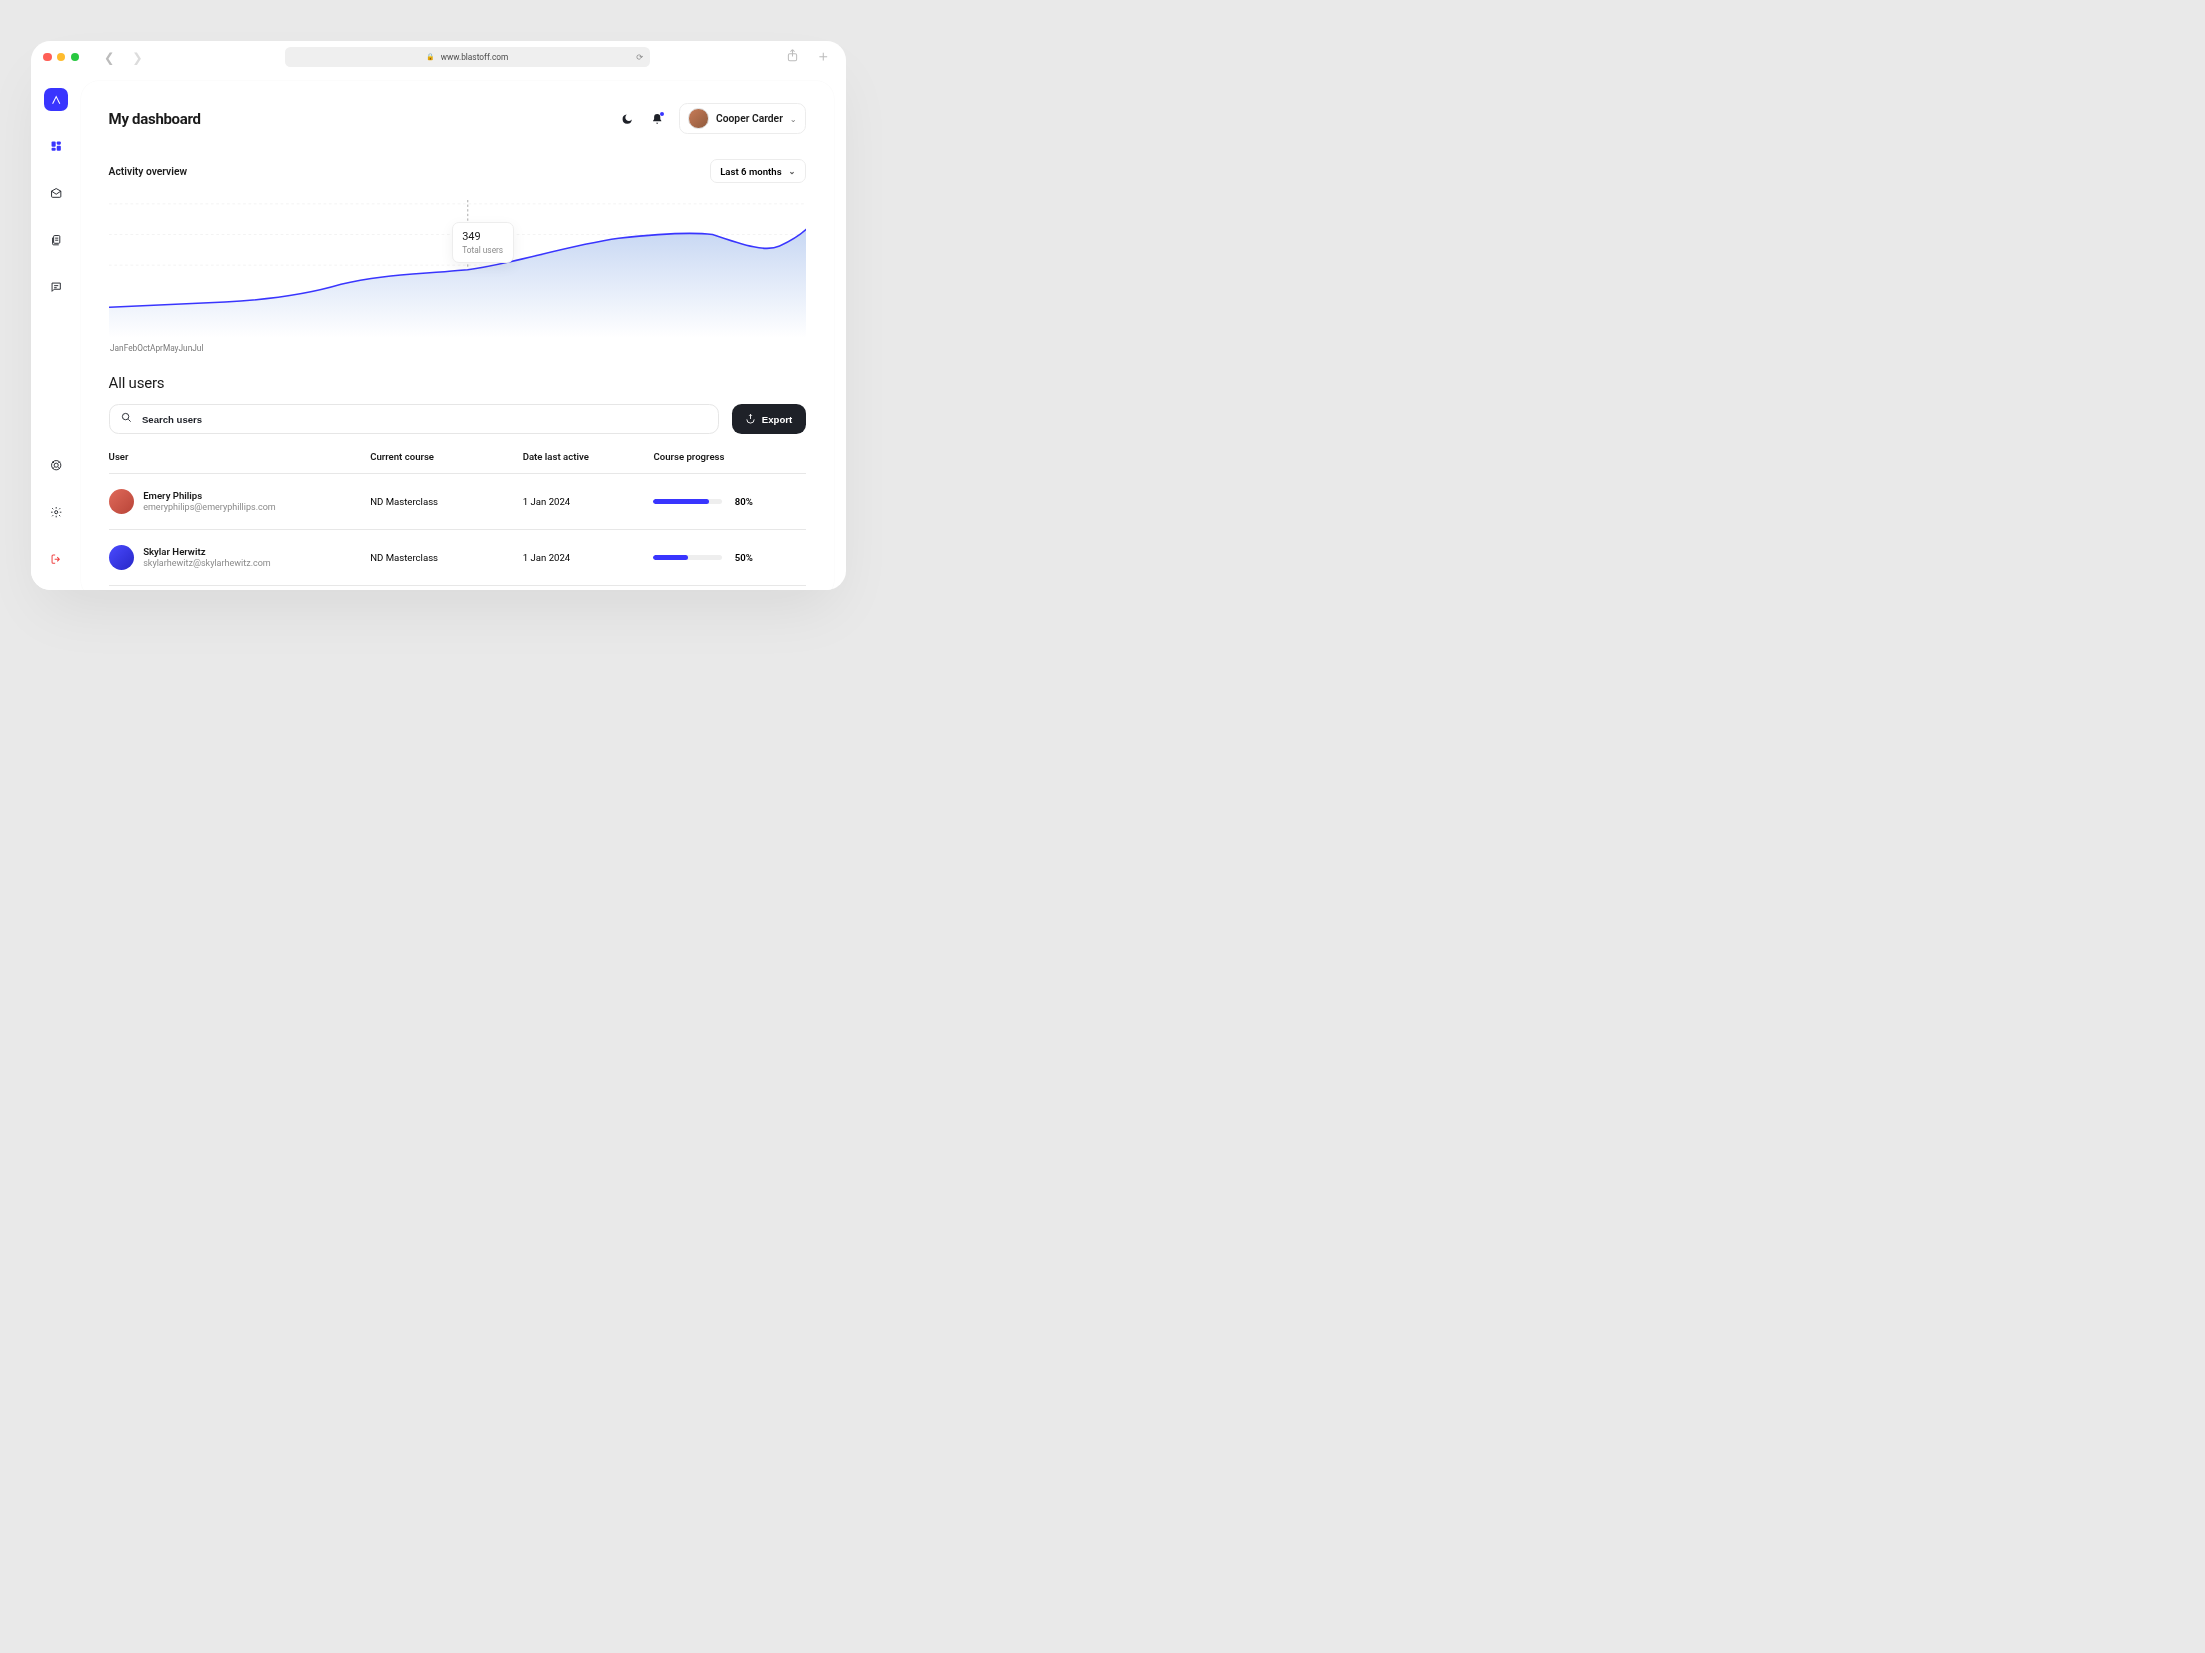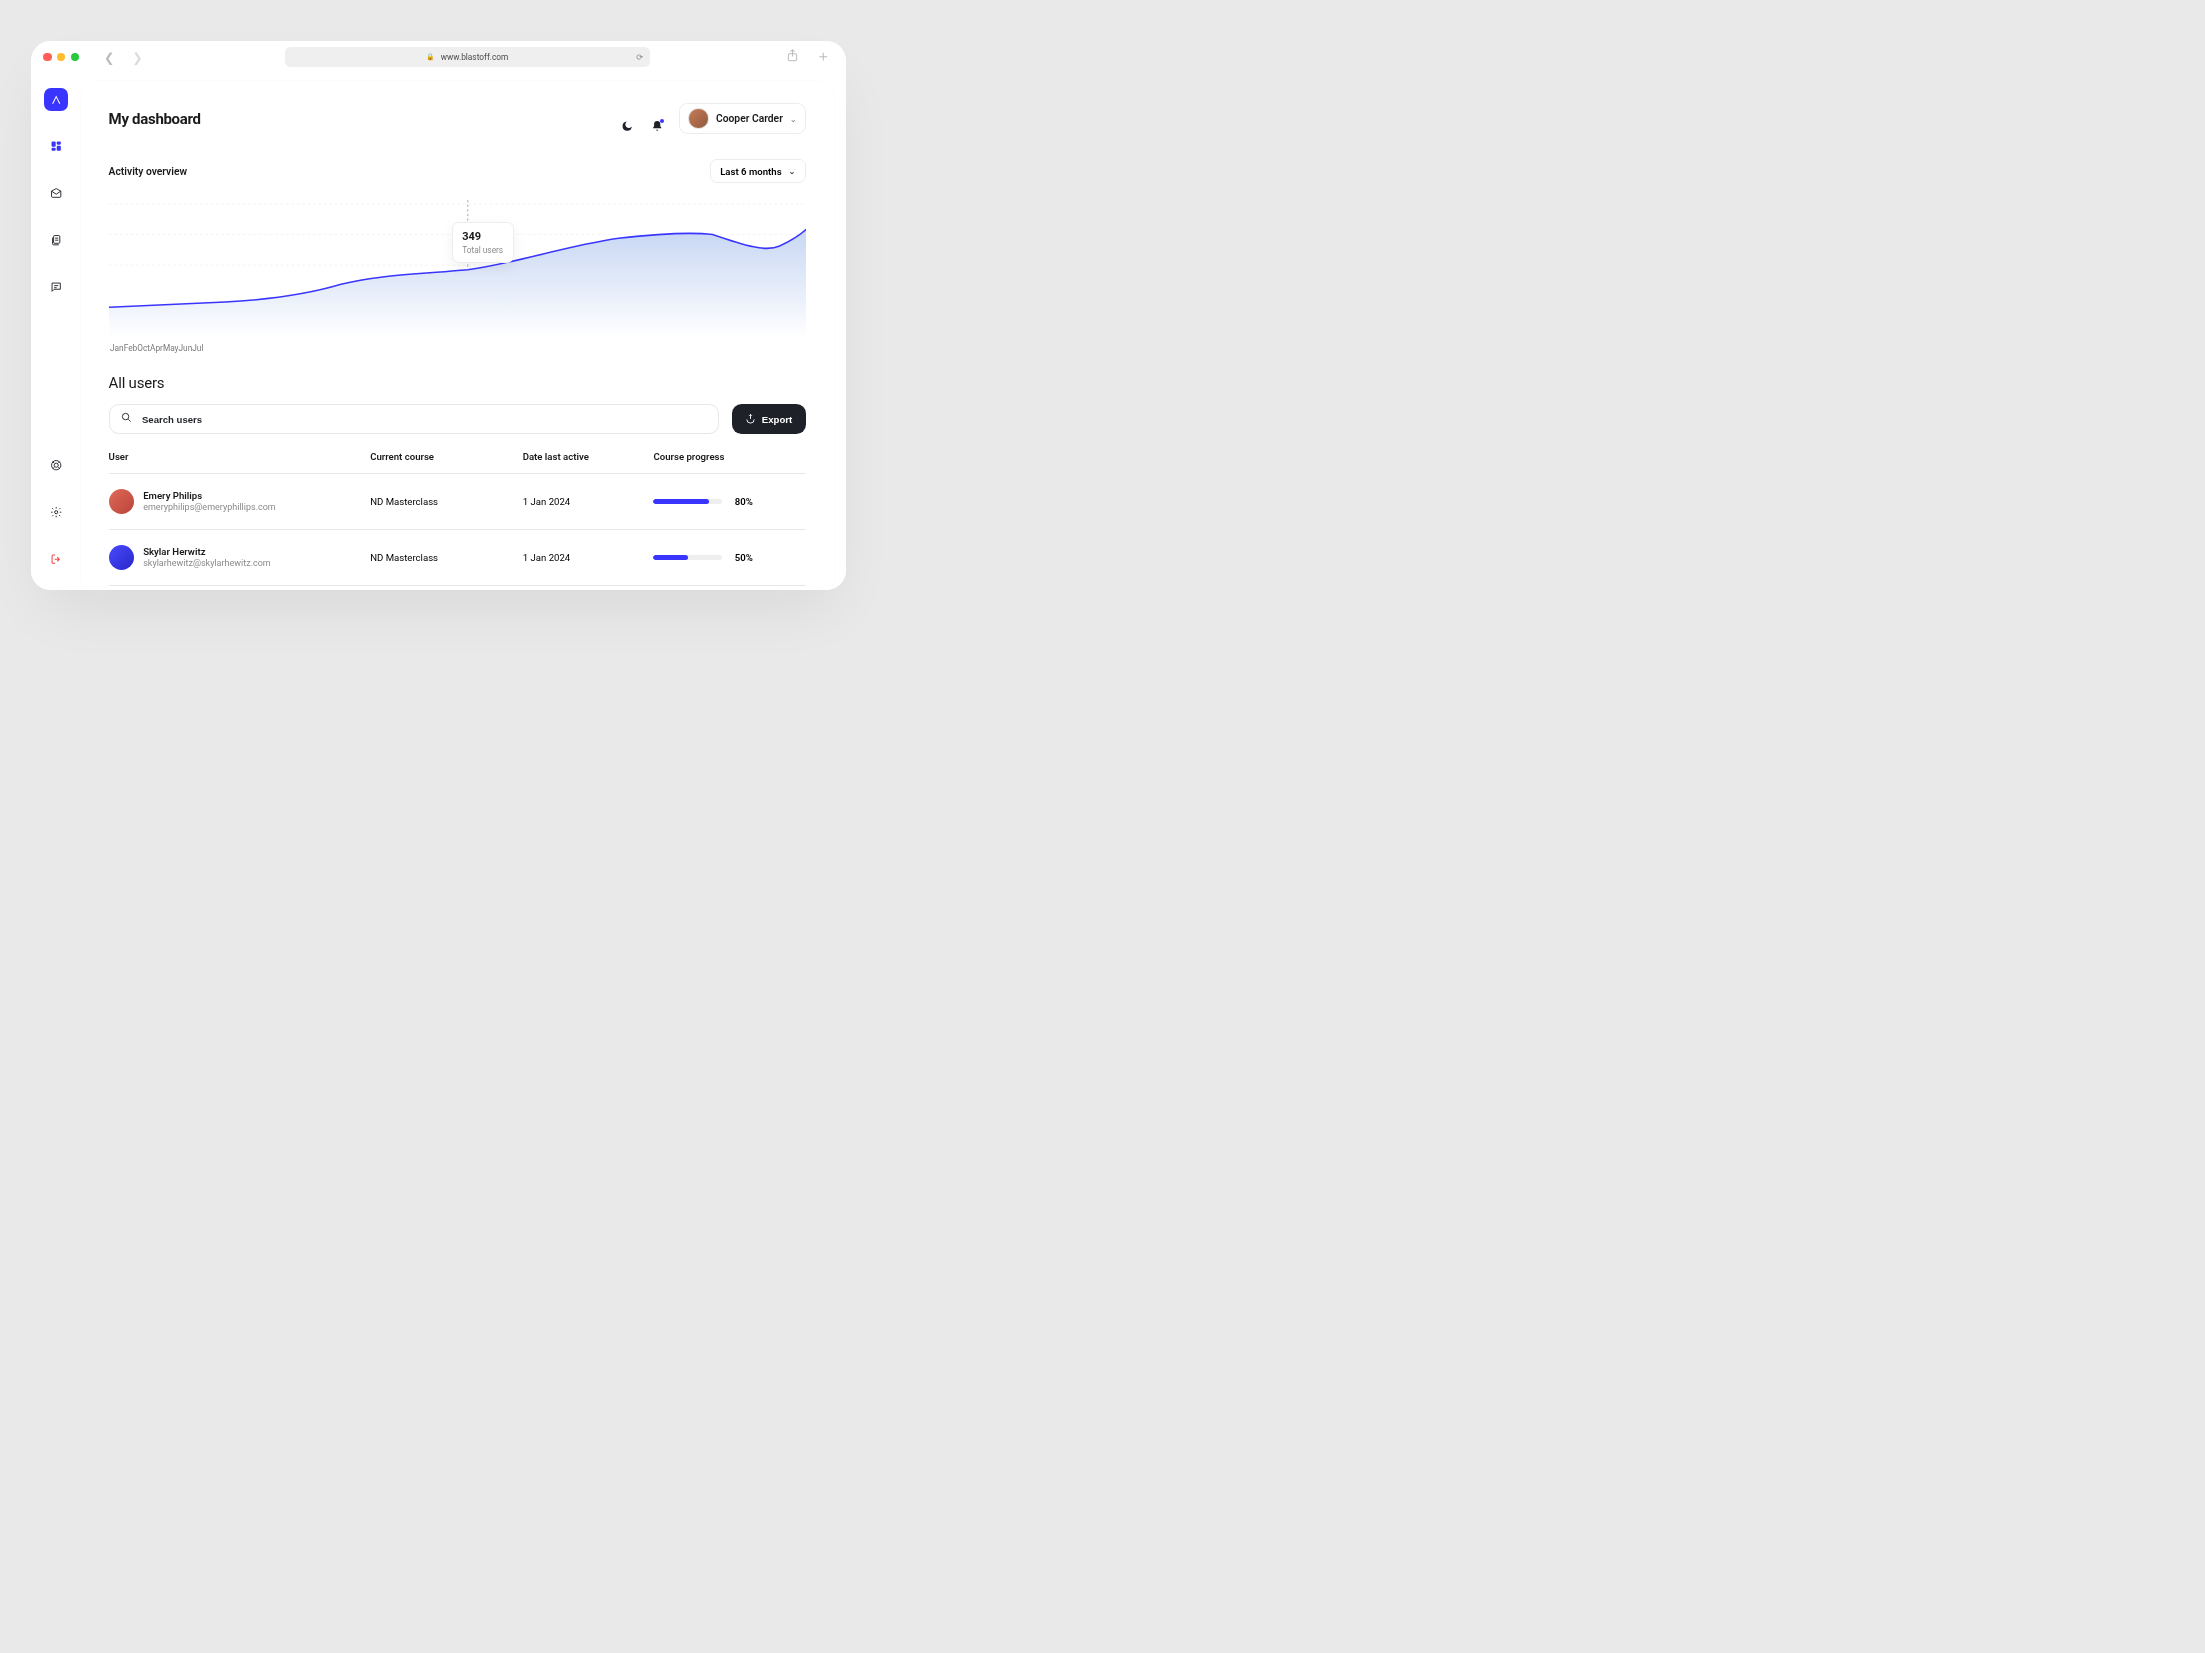--- a/index.html
+++ b/index.html
@@ -96,21 +96,21 @@
     margin: 8.3px 12.4px 0 0;
     background: #fff;
     border-radius: 18px;
     padding: 22px 27.6px 0 27.6px;
     height: 100%;
     overflow: hidden;
     box-shadow: 0 0 0 0.7px rgba(0,0,0,0.02);
   }
   .header { display:flex; align-items:center; }
   h1 { margin:0; font-size: 15px; font-weight: 700; letter-spacing:-0.3px; color: var(--text-dark); }
-  .header-right { margin-left:auto; display:flex; align-items:flex-end; gap:13.8px; }
+  .header-right { margin-left:auto; display:flex; align-items:center; gap:13.8px; }
   .icon-btn { width:16.5px; height:16.5px; display:flex; align-items:center; justify-content:center; color:#1e2128; position:relative; }
   .notif-dot { width:4.1px; height:4.1px; background: var(--primary); border-radius:50%; position:absolute; top:1.4px; right:1.4px; }
   .avatar { width: 20.7px; height: 20.7px; border-radius: 50%; background: linear-gradient(135deg,#c77b58,#8f5a3c); border:0.7px solid #ddd; }
   .user-pill { display:flex; align-items:center; gap:6.9px; border:0.7px solid #ececec; border-radius: 8.3px; padding: 4.1px 8.3px; }
   .user-pill .name { font-weight:600; font-size:10.3px; color:var(--text-dark); }
   .user-pill .chev { color:#777; font-size:8.3px; }
 
   .section-top { margin-top: 25px; display:flex; align-items:center; }
   .section-title { font-weight:600; font-size:10.3px; color:var(--text-dark); }
   .range-select { margin-left:auto; border:0.7px solid #ececec; border-radius: 7px; padding:5.5px 9.6px; font-weight:600; font-size:9.6px; display:flex; gap:6.9px; align-items:center; }
@@ -118,21 +118,21 @@
 
   .chart { margin-top: 16.5px; height: 138px; position:relative; }
   .chart svg { width:100%; height:100%; display:block; }
   .tooltip {
     position:absolute; top:22px; left:343px;
     background:#fff; border:0.7px solid #ededed; border-radius:6.9px;
     padding: 6.9px 9.6px;
     box-shadow: 0 4.1px 13.8px rgba(0,0,0,.06);
     font-size: 8.3px;
   }
-  .tooltip .val { font-size: 11px; font-weight:700; color:var(--text-dark); }
+  .tooltip .val { font-size: 11px; font-weight:400; color:var(--text-dark); }
   .tooltip .lbl { color:#8a8a8a; margin-top:2.8px; }
   .x-ticks { display:flex; justify-content:flex-start; margin-top:5.5px; font-size:8.3px; color:#7a7a7a; padding: 0 1.4px; }
 
   h2 { margin: 20.7px 0 12.4px 0; font-size: 15px; font-weight:400; color:var(--text-dark); letter-spacing:-0.2px; }
   .search-row { display:flex; gap:12.4px; align-items:center; }
   .search {
     flex:1; border:0.7px solid #e6e6e6; border-radius: 9.6px;
     height:30px; display:flex; align-items:center; padding: 0 11px; gap:8.3px;
   }
   .search input { border:none; outline:none; font-size:9.6px; font-weight:600; width:100%; background:transparent; color:var(--text-dark); }

